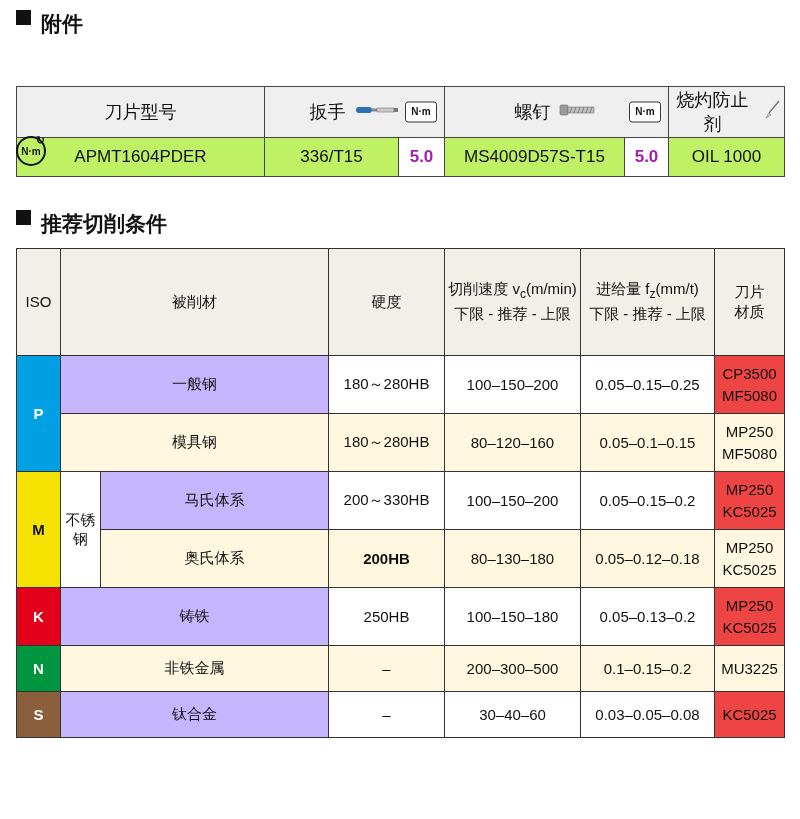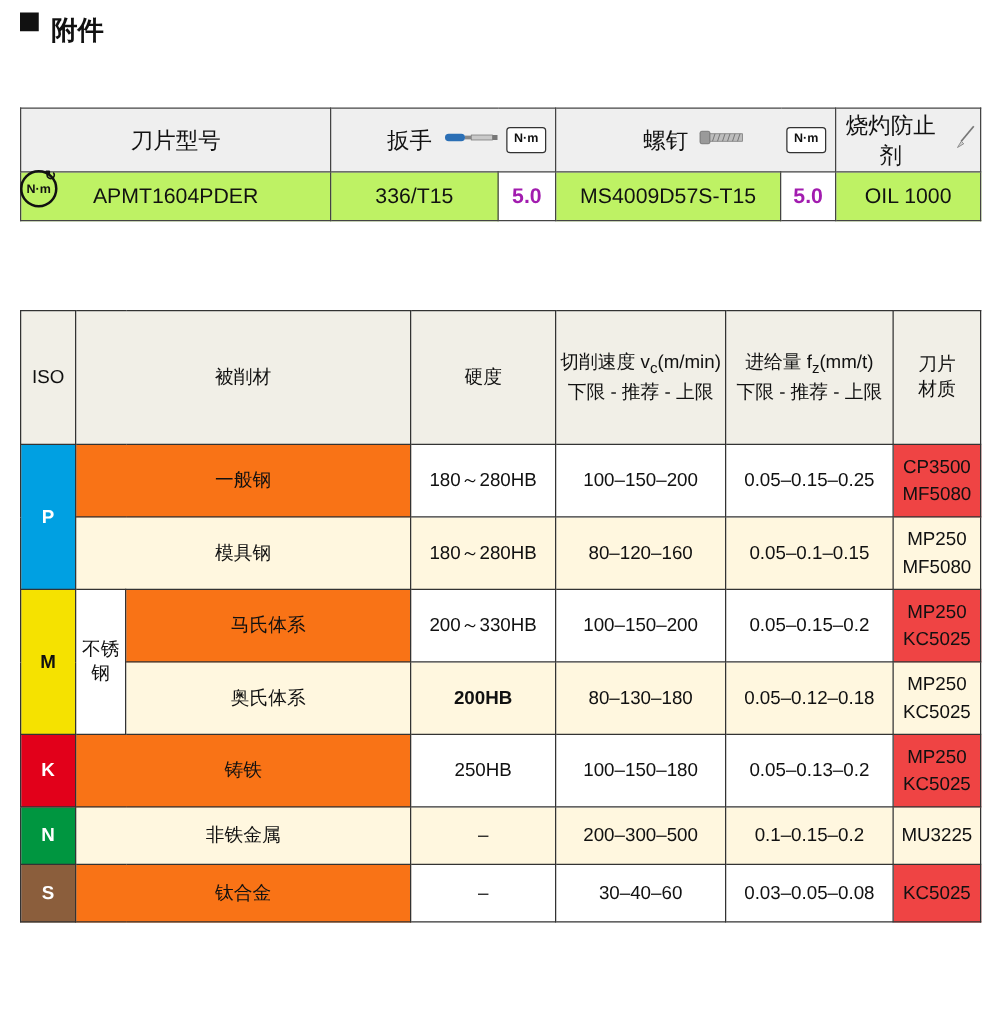--- a/index.html
+++ b/index.html
@@ -66,21 +66,21 @@
   .hdr-2line{line-height:1.5;}
   .bold{font-weight:bold;}
 
   td.iso{font-size:25px;font-weight:bold;color:#fff;width:44px;}
   td.iso.p{background:#00a0e2;}
   td.iso.m{background:#f5e200;color:#111;}
   td.iso.k{background:#e2001a;}
   td.iso.n{background:#009640;}
   td.iso.s{background:#8b5e3c;}
 
-  td.mat{background:#f97316;}
+  td.mat{background:#c4b5fd;}
   td.matlt{background:#fff7df;}
   td.cellw{background:#fff;}
   td.cellt{background:#fff7df;}
   td.grade{background:#ef4444;font-size:14px;line-height:1.45;}
   td.gradet{background:#fff7df;font-size:14px;line-height:1.45;}
   td.stain{background:#fff;font-size:15px;line-height:1.25;width:40px;}
 
   
   .note{position:absolute;left:16px;top:742px;display:flex;align-items:center;gap:8px;font-size:16px;}
   .note .tag{
@@ -179,20 +179,24 @@
       </table>
   </div>
 
   <div class="legend">
     <span class="circ">
       <span class="arrow">↻</span>
       <span>N·m</span>
     </span>
   </div>
 
+  <div class="section-head cc-head">
+    <span class="sq"></span>
+    <span>推荐切削条件</span>
+  </div>
 
   <div class="cc-wrap">
     <table class="cc">
       <colgroup>
         <col style="width:44px">
           <col style="width:40px">
           <col style="width:228px">
         <col style="width:116px">
           <col style="width:136px">
           <col style="width:134px">

